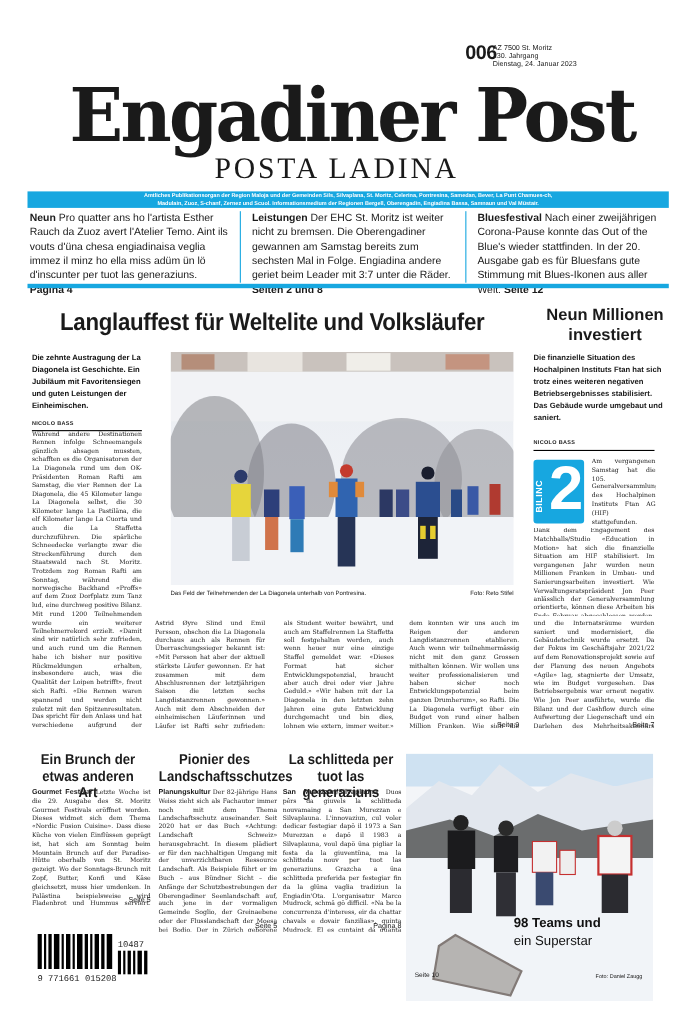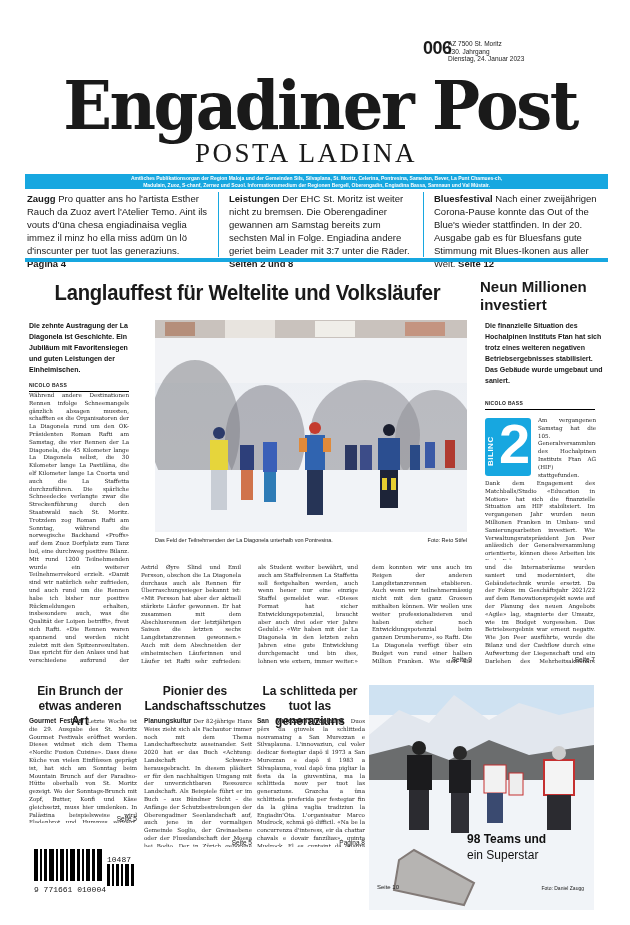--- a/index.html
+++ b/index.html
@@ -38,21 +38,21 @@
   .main-photo { left: 155px; top: 320px; width: 312px; height: 212px; overflow: hidden; }
   .photo-caption { left: 155px; top: 537px; width: 312px; font-size: 5.5px; display: flex; justify-content: space-between; }
 
   .col2 { left: 141px; top: 564px; width: 100px; height: 100px; overflow: hidden; }
   .col3 { left: 258px; top: 564px; width: 100px; height: 100px; overflow: hidden; }
   .col4 { left: 372px; top: 564px; width: 100px; height: 100px; overflow: hidden; }
   .col5 { left: 485px; top: 564px; width: 110px; height: 100px; overflow: hidden; }
   .seite { position: absolute; right: 0; font-family: "Liberation Sans", sans-serif; font-size: 6.5px; }
 
   
-  .right-headline { left: 480px; top: 278px; width: 140px; text-align: left; font-size: 15px; font-weight: bold; line-height: 18px; }
+  .right-headline { left: 480px; top: 278px; width: 140px; text-align: center; font-size: 15px; font-weight: bold; line-height: 18px; }
   .right-lead { left: 485px; top: 320px; width: 120px; font-size: 7px; line-height: 11px; font-weight: bold; }
   .byline-right { left: 485px; top: 400px; width: 110px; }
   .bilinc { left: 485px; top: 418px; width: 46px; height: 58px; background: #17a7e0; border-radius: 3px; color: #fff; overflow: hidden; }
   .bilinc-word { position: absolute; left: 1px; top: 48px; transform: rotate(-90deg); transform-origin: left top; font-size: 8px; font-weight: bold; letter-spacing: 0.5px; }
   .bilinc-num { position: absolute; left: 14px; top: -6px; font-size: 56px; font-weight: bold; line-height: 64px; }
   .right-body-a { left: 538px; top: 417px; width: 58px; height: 62px; overflow: hidden; }
   .right-body-b { left: 485px; top: 480px; width: 110px; height: 80px; overflow: hidden; }
 
   
   .sub-head { font-size: 13px; font-weight: bold; text-align: center; line-height: 15px; transform: scaleX(0.92); }
@@ -86,21 +86,21 @@
 </div>
 <div class="abs title">Engadiner Post</div>
 <div class="abs subtitle">POSTA LADINA</div>
 <div class="abs blue-banner">
   <div>Amtliches Publikationsorgan der Region Maloja und der Gemeinden Sils, Silvaplana, St. Moritz, Celerina, Pontresina, Samedan, Bever, La Punt Chamues-ch,</div>
   <div>Madulain, Zuoz, S-chanf, Zernez und Scuol. Informationsmedium der Regionen Bergell, Oberengadin, Engiadina Bassa, Samnaun und Val Müstair.</div>
 </div>
 
 <div class="abs teasers">
   <div class="teaser">
-    <b>Zaugg</b>
+    <b>Neun</b>
     <span>Pro quatter ans ho l'artista Esther Rauch da Zuoz avert l'Atelier Temo. Aint ils vouts d'üna chesa engiadinaisa veglia immez il minz ho ella miss adüm ün lö d'inscunter per tuot las generaziuns.</span>
     <b>Pagina 4</b>
   </div>
   <div class="teaser">
     <b>Leistungen</b>
     <span>Der EHC St. Moritz ist weiter nicht zu bremsen. Die Oberengadiner gewannen am Samstag bereits zum sechsten Mal in Folge. Engiadina andere geriet beim Leader mit 3:7 unter die Räder.</span>
     <b>Seiten 2 und 8</b>
   </div>
   <div class="teaser">
     <b>Bluesfestival</b>
@@ -259,21 +259,21 @@
     <rect x="22" y="0" width="2" height="32" fill="#000"></rect>
     <rect x="26" y="0" width="4" height="32" fill="#000"></rect>
     <rect x="32" y="0" width="2" height="32" fill="#000"></rect>
     <rect x="36" y="0" width="5" height="32" fill="#000"></rect>
     <rect x="43" y="0" width="3" height="32" fill="#000"></rect>
     <rect x="48" y="0" width="2" height="32" fill="#000"></rect>
     <rect x="52" y="0" width="4" height="32" fill="#000"></rect>
     <rect x="58" y="0" width="3" height="32" fill="#000"></rect>
     <rect x="63" y="0" width="5" height="32" fill="#000"></rect>
   </svg>
-  <div class="barcode-num">9 771661 010004</div>
+  <div class="barcode-num">9 771661 015208</div>
 </div>
 <div class="abs barcode2">
   <div class="barcode-num">10487</div>
   <svg width="28" height="22">
     <rect x="0" y="0" width="3" height="22" fill="#000"></rect>
     <rect x="5" y="0" width="2" height="22" fill="#000"></rect>
     <rect x="9" y="0" width="3" height="22" fill="#000"></rect>
     <rect x="14" y="0" width="2" height="22" fill="#000"></rect>
     <rect x="18" y="0" width="4" height="22" fill="#000"></rect>
     <rect x="24" y="0" width="3" height="22" fill="#000"></rect>

